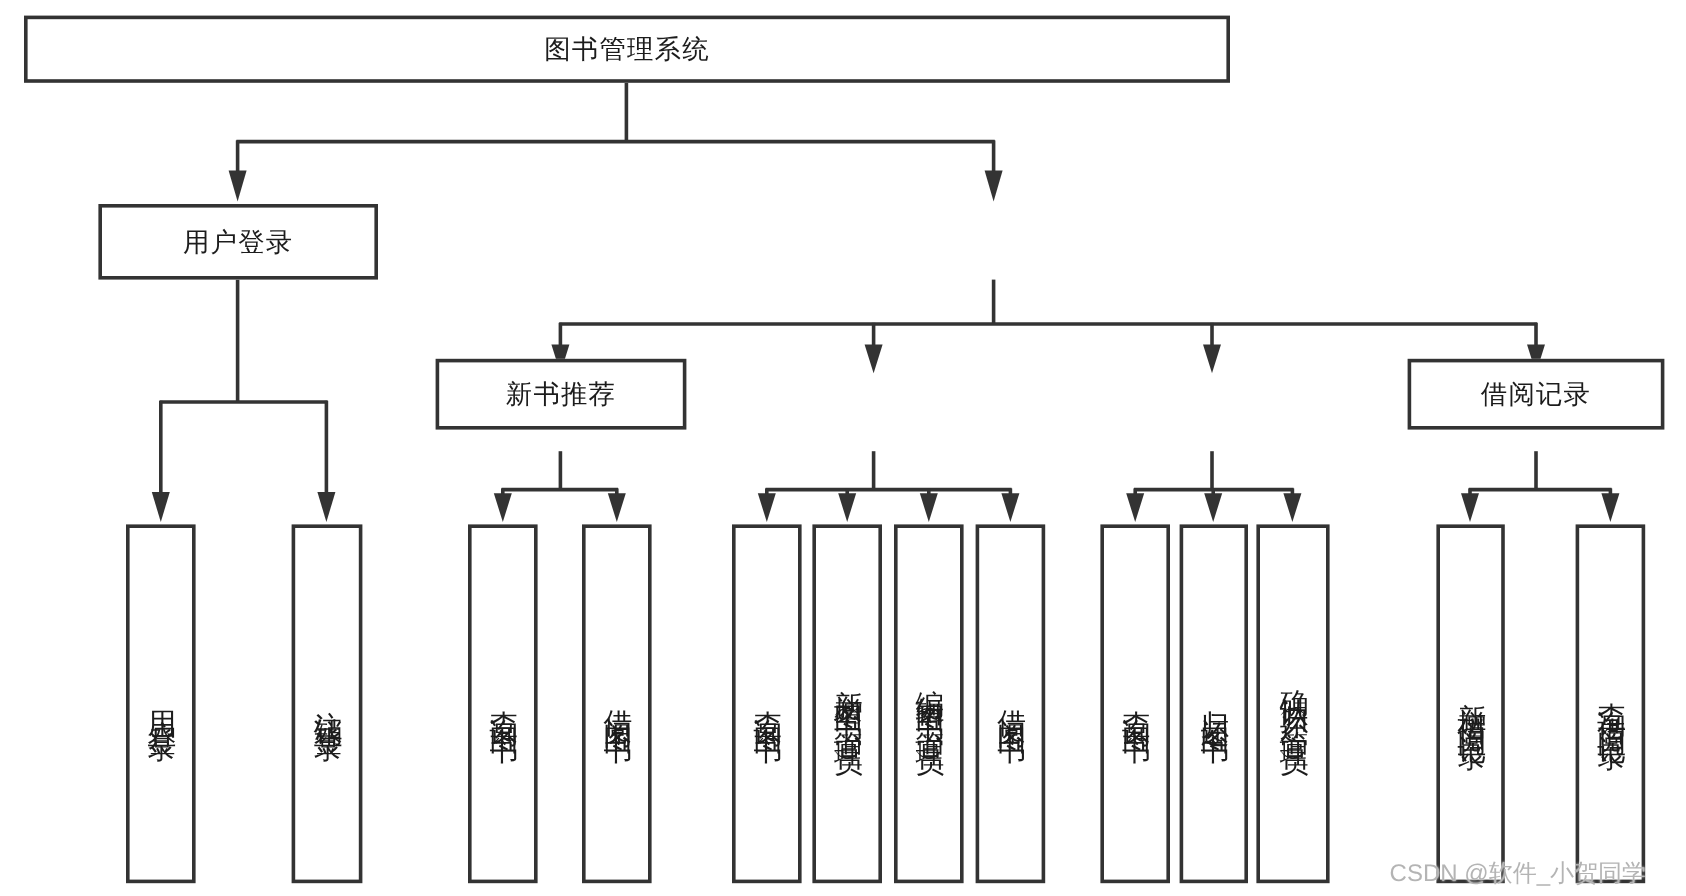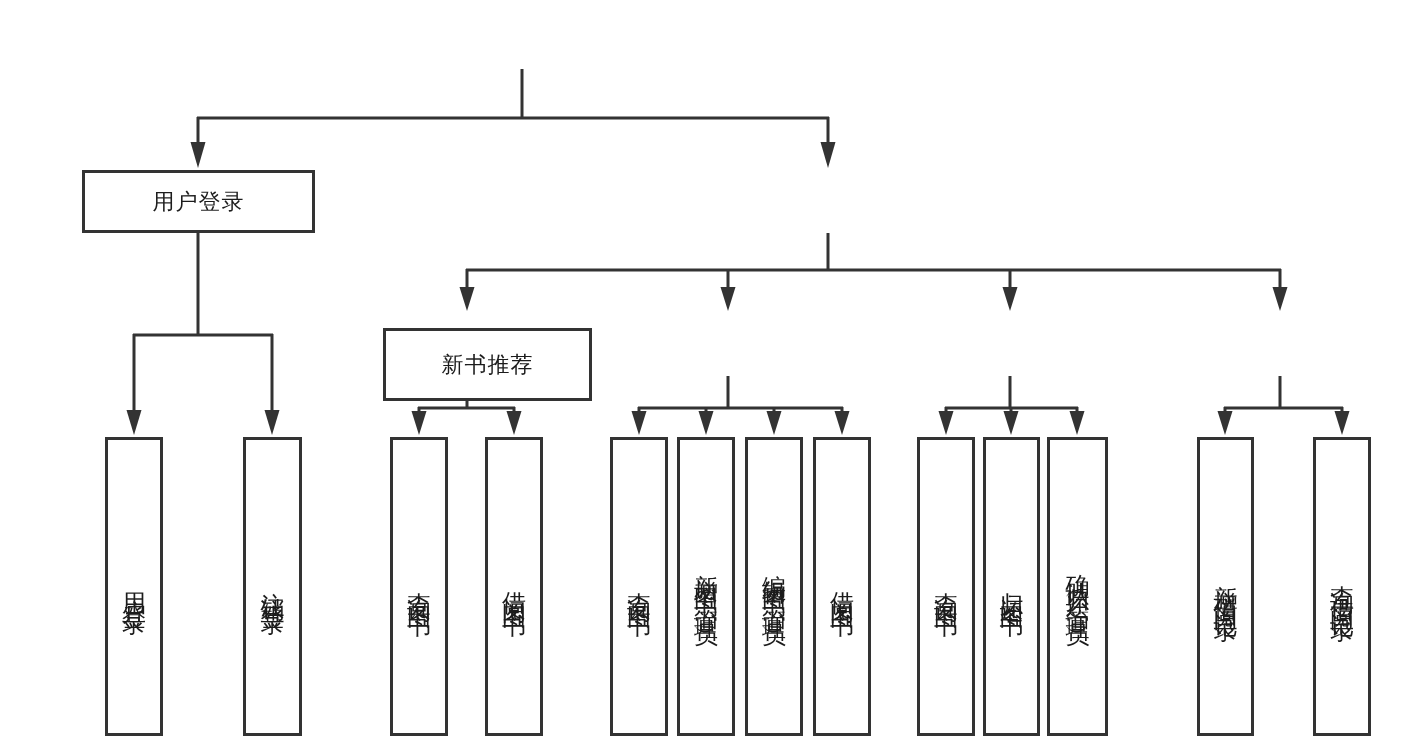--- a/index.html
+++ b/index.html
@@ -5,21 +5,21 @@
   html,body{margin:0;padding:0;background:#ffffff;}
   body{width:1405px;height:747px;font-family:"Liberation Sans","DejaVu Sans",sans-serif;}
   .stage{position:relative;width:1405px;height:747px;background:#ffffff;overflow:hidden;}
   svg.connectors{position:absolute;left:0;top:0;z-index:0;}
   .box{position:absolute;box-sizing:border-box;border:3px solid #333333;background:#ffffff;
        display:flex;align-items:center;justify-content:center;z-index:1;color:#1c1c1c;}
   .hlabel{font-size:22px;letter-spacing:1px;white-space:nowrap;}
   .root{left:20px;top:13px;width:1005px;height:56px;}
   .l2-left{left:82px;top:170px;width:233px;height:63px;}
   .l2-right{left:712px;top:170px;width:233px;height:63px;}
-  .l3{top:328px;height:73px;margin-left:20px;}
+  .l3{top:299px;height:59px;}
   .l3-1{left:363px;width:209px;}
   .l3-2{left:625px;width:207px;}
   .l3-3{left:902px;width:216px;}
   .l3-4{left:1173px;width:214px;}
   .leaf{position:absolute;top:437px;height:299px;box-sizing:border-box;border:3px solid #333333;
         background:#ffffff;display:flex;align-items:center;justify-content:center;z-index:1;}
   .vlabel{writing-mode:vertical-rl;text-orientation:mixed;font-size:24px;letter-spacing:7px;
           color:#1c1c1c;white-space:nowrap;line-height:1;}
   .lf1{left:105px;width:58px;}  .lf2{left:243px;width:59px;}
   .lf3{left:390px;width:58px;}  .lf4{left:485px;width:58px;}
@@ -119,27 +119,33 @@
       <path d="M1224,408 L1343,408"></path>
       <path d="M1225,407 L1225,413"></path>
       <path d="M1342,407 L1342,413"></path>
     </g>
     <g fill="#333333" stroke="none">
       <path d="M1217.5,411 L1232.5,411 L1225,435 Z"></path>
       <path d="M1334.5,411 L1349.5,411 L1342,435 Z"></path>
     </g>
   </svg>
 
+  <div class="box root">
+    <span class="hlabel">图书管理系统</span>
+  </div>
 
   <div class="box l2-left">
     <span class="hlabel">用户登录</span>
   </div>
 
   <div class="box l3 l3-1">
     <span class="hlabel">新书推荐</span>
+  </div>
+  <div class="box l3 l3-4">
+    <span class="hlabel">借阅记录</span>
   </div>
 
   <div class="leaf lf1">
     <span class="vlabel">用户登录</span>
   </div>
   <div class="leaf lf2">
     <span class="vlabel">注销登录</span>
   </div>
   <div class="leaf lf3">
     <span class="vlabel">查询图书</span>
@@ -168,13 +174,14 @@
   <div class="leaf lf11">
     <span class="vlabel">确认归还（管理员）</span>
   </div>
   <div class="leaf lf12">
     <span class="vlabel">新增借阅记录</span>
   </div>
   <div class="leaf lf13">
     <span class="vlabel">查询借阅记录</span>
   </div>
 
+  <div class="watermark">CSDN @软件_小贺同学</div>
 </div>
 
 </body></html>

